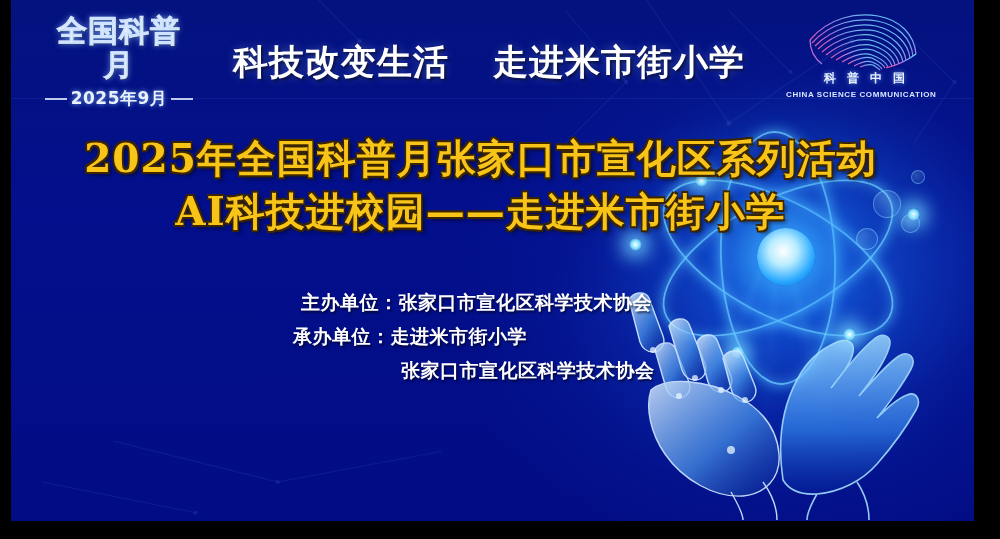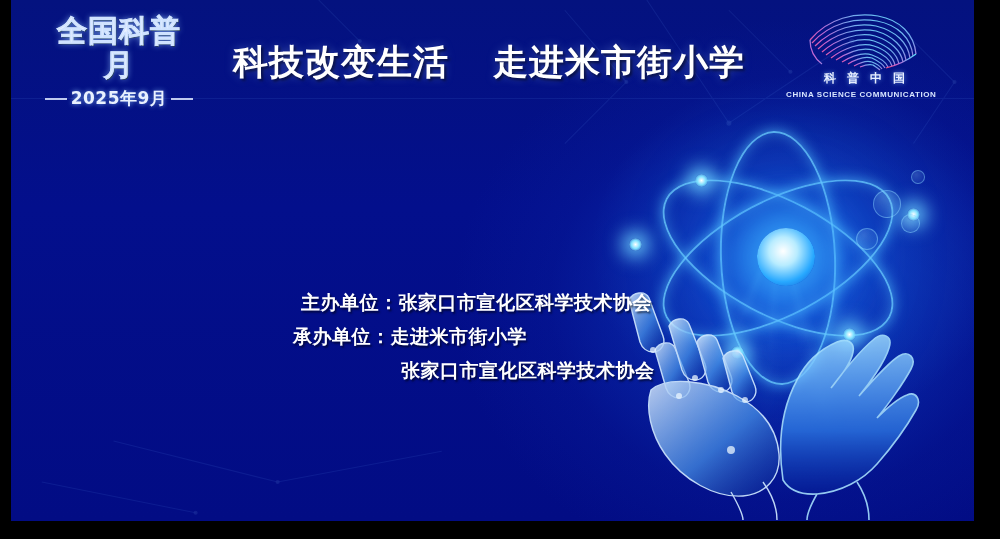--- a/index.html
+++ b/index.html
@@ -263,20 +263,24 @@
             <path d="M56 57 C61 55 66 54 69 55 C72 57 74 58 76 60"></path>
             <path d="M6 30 C6 40 10 48 18 54"></path>
             <path d="M112 44 C104 50 94 55 82 58"></path>
           </g>
         </svg>
         <div class="cn">科普中国</div>
         <div class="en">CHINA SCIENCE COMMUNICATION</div>
       </div>
     </div>
 
+    <div id="title-block">
+      <div class="gold-title">2025年全国科普月张家口市宣化区系列活动</div>
+      <div class="gold-title">AI科技进校园——走进米市街小学</div>
+    </div>
 
     <div id="orgs">
       <div class="org-line org-a">主办单位：张家口市宣化区科学技术协会</div>
       <div class="org-line org-b">承办单位：走进米市街小学</div>
       <div class="org-line org-c">张家口市宣化区科学技术协会</div>
     </div>
 
   </div>
 </div>
 

